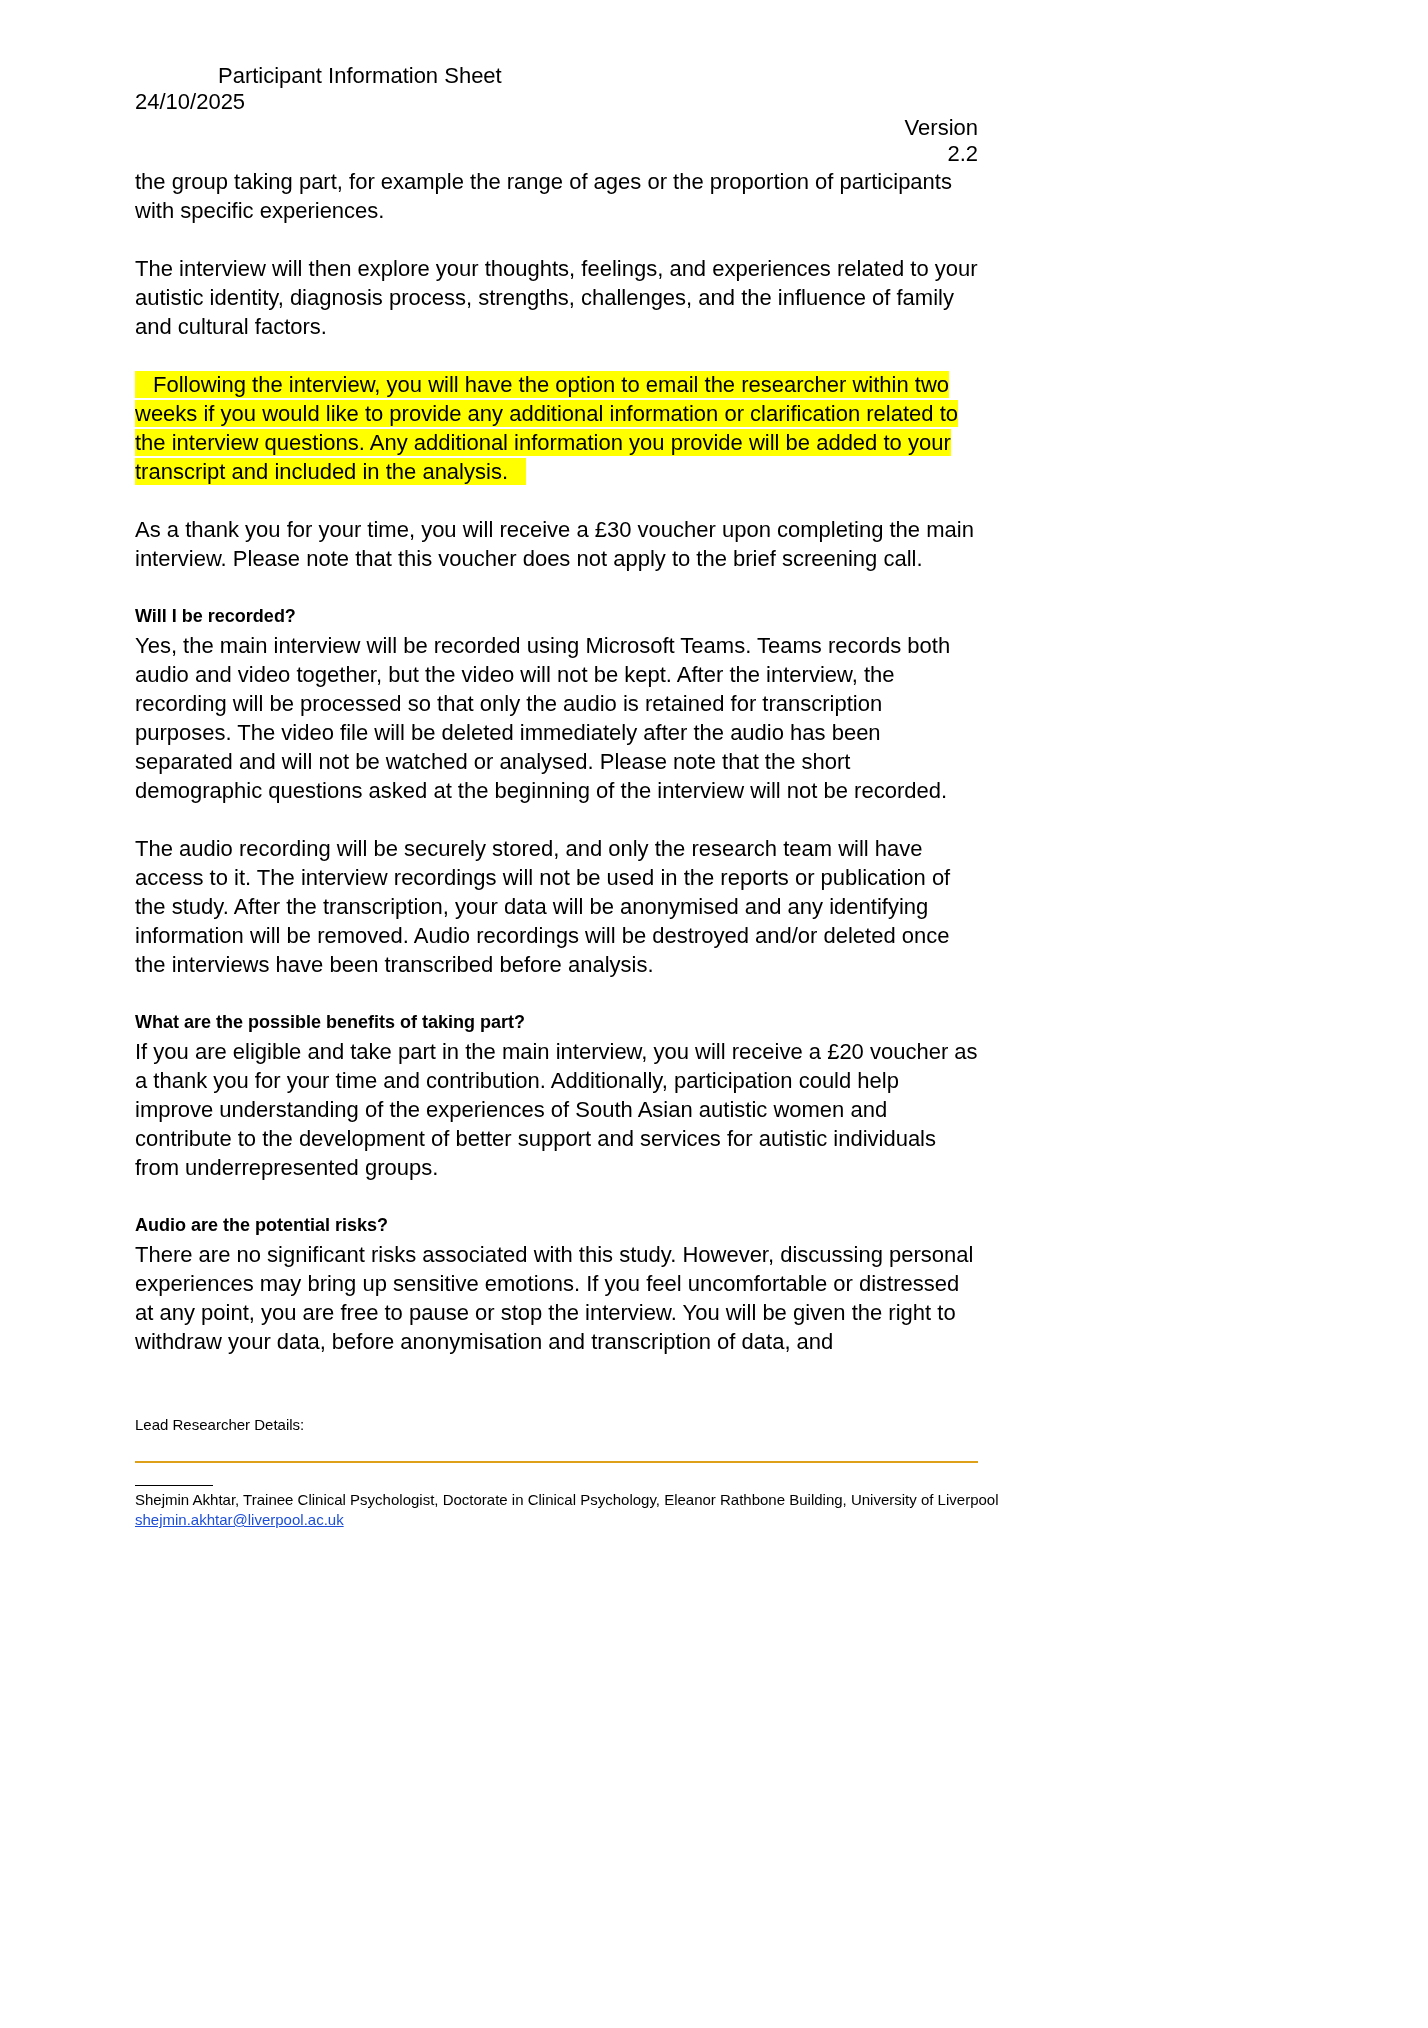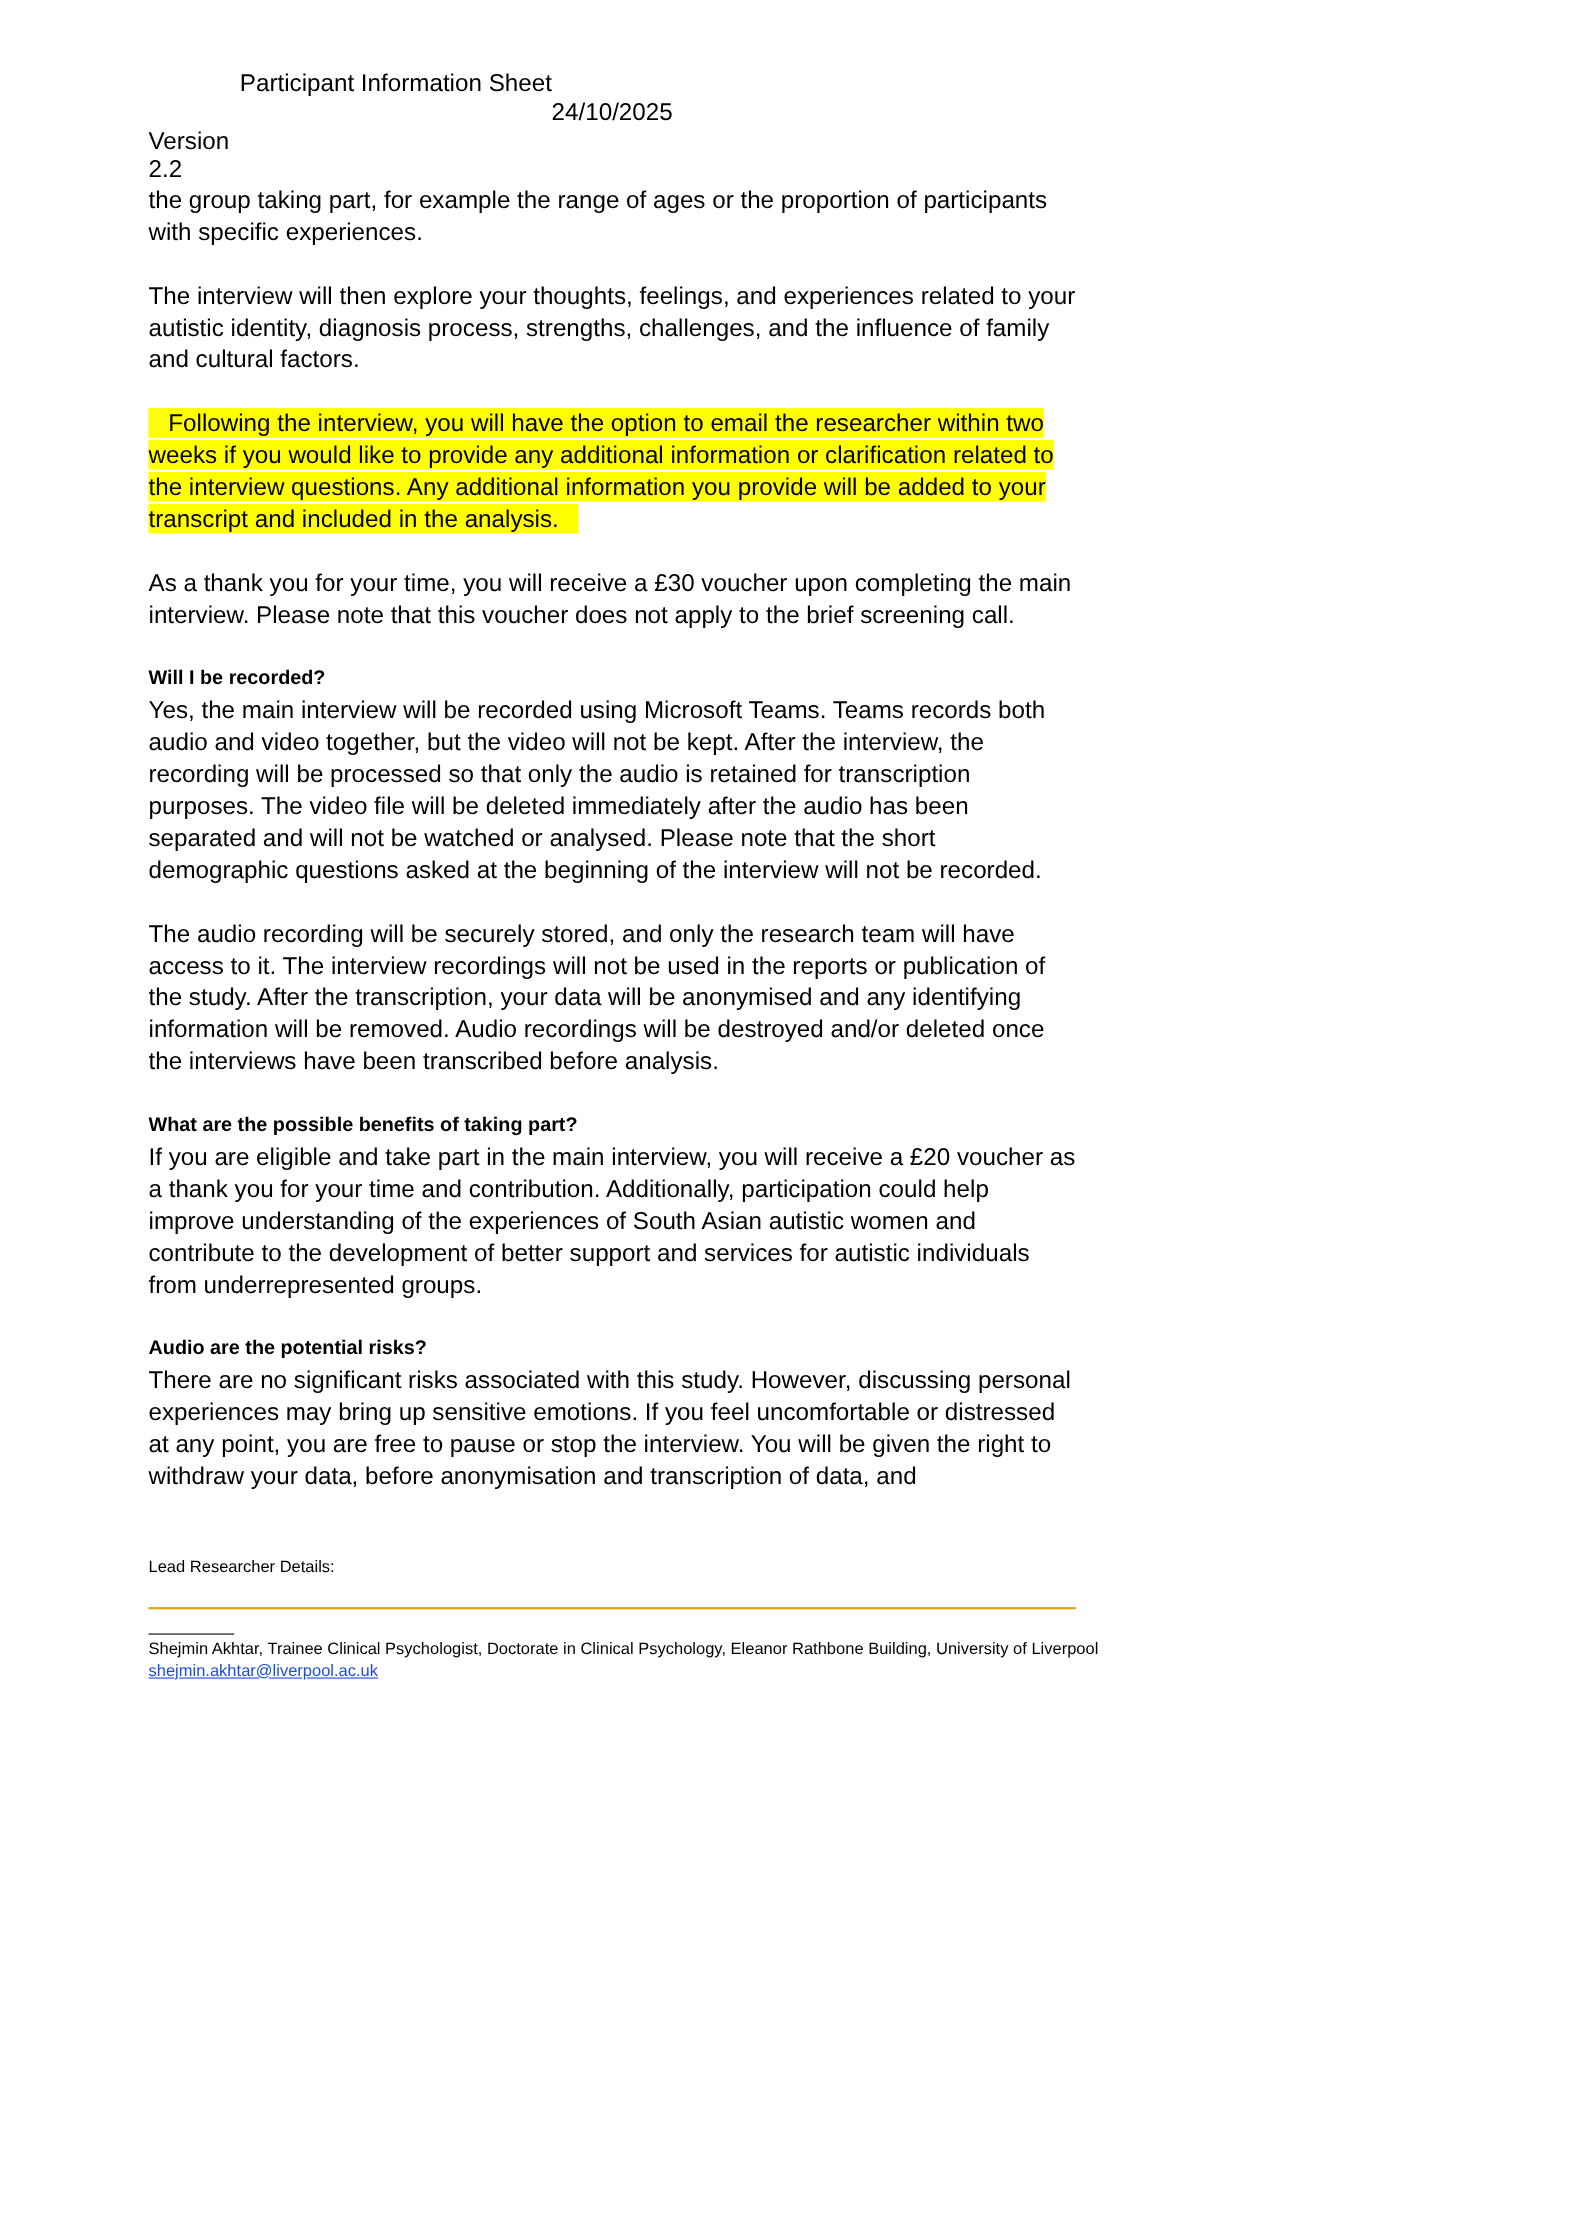--- a/index.html
+++ b/index.html
@@ -19,22 +19,22 @@
     left: 135px;
     top: 63px;
     width: 843px;
     font-size: 22px;
     line-height: 29px;
     color: #000000;
   }
 
   .doc-header { line-height: 26px; }
   .doc-title { padding-left: 83px; }
-  .doc-date { text-align: center; }
-  .doc-version-label, .doc-version-value { }
+  .doc-date { }
+  .doc-version-label, .doc-version-value { text-align: right; }
 
   .para { margin: 0 0 29px 0; }
 
   .heading {
     font-size: 18px;
     line-height: 29px;
     font-weight: bold;
     margin: 0;
   }
 

